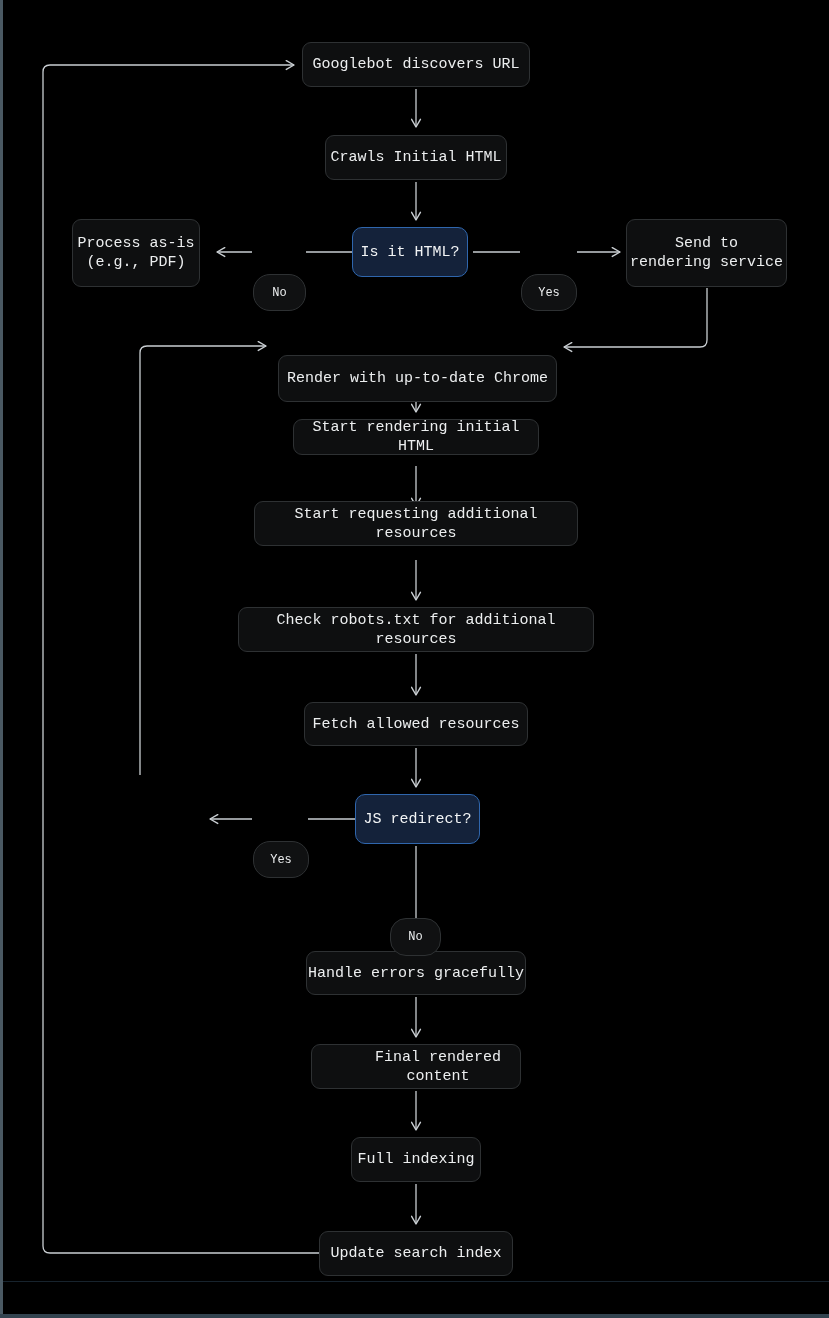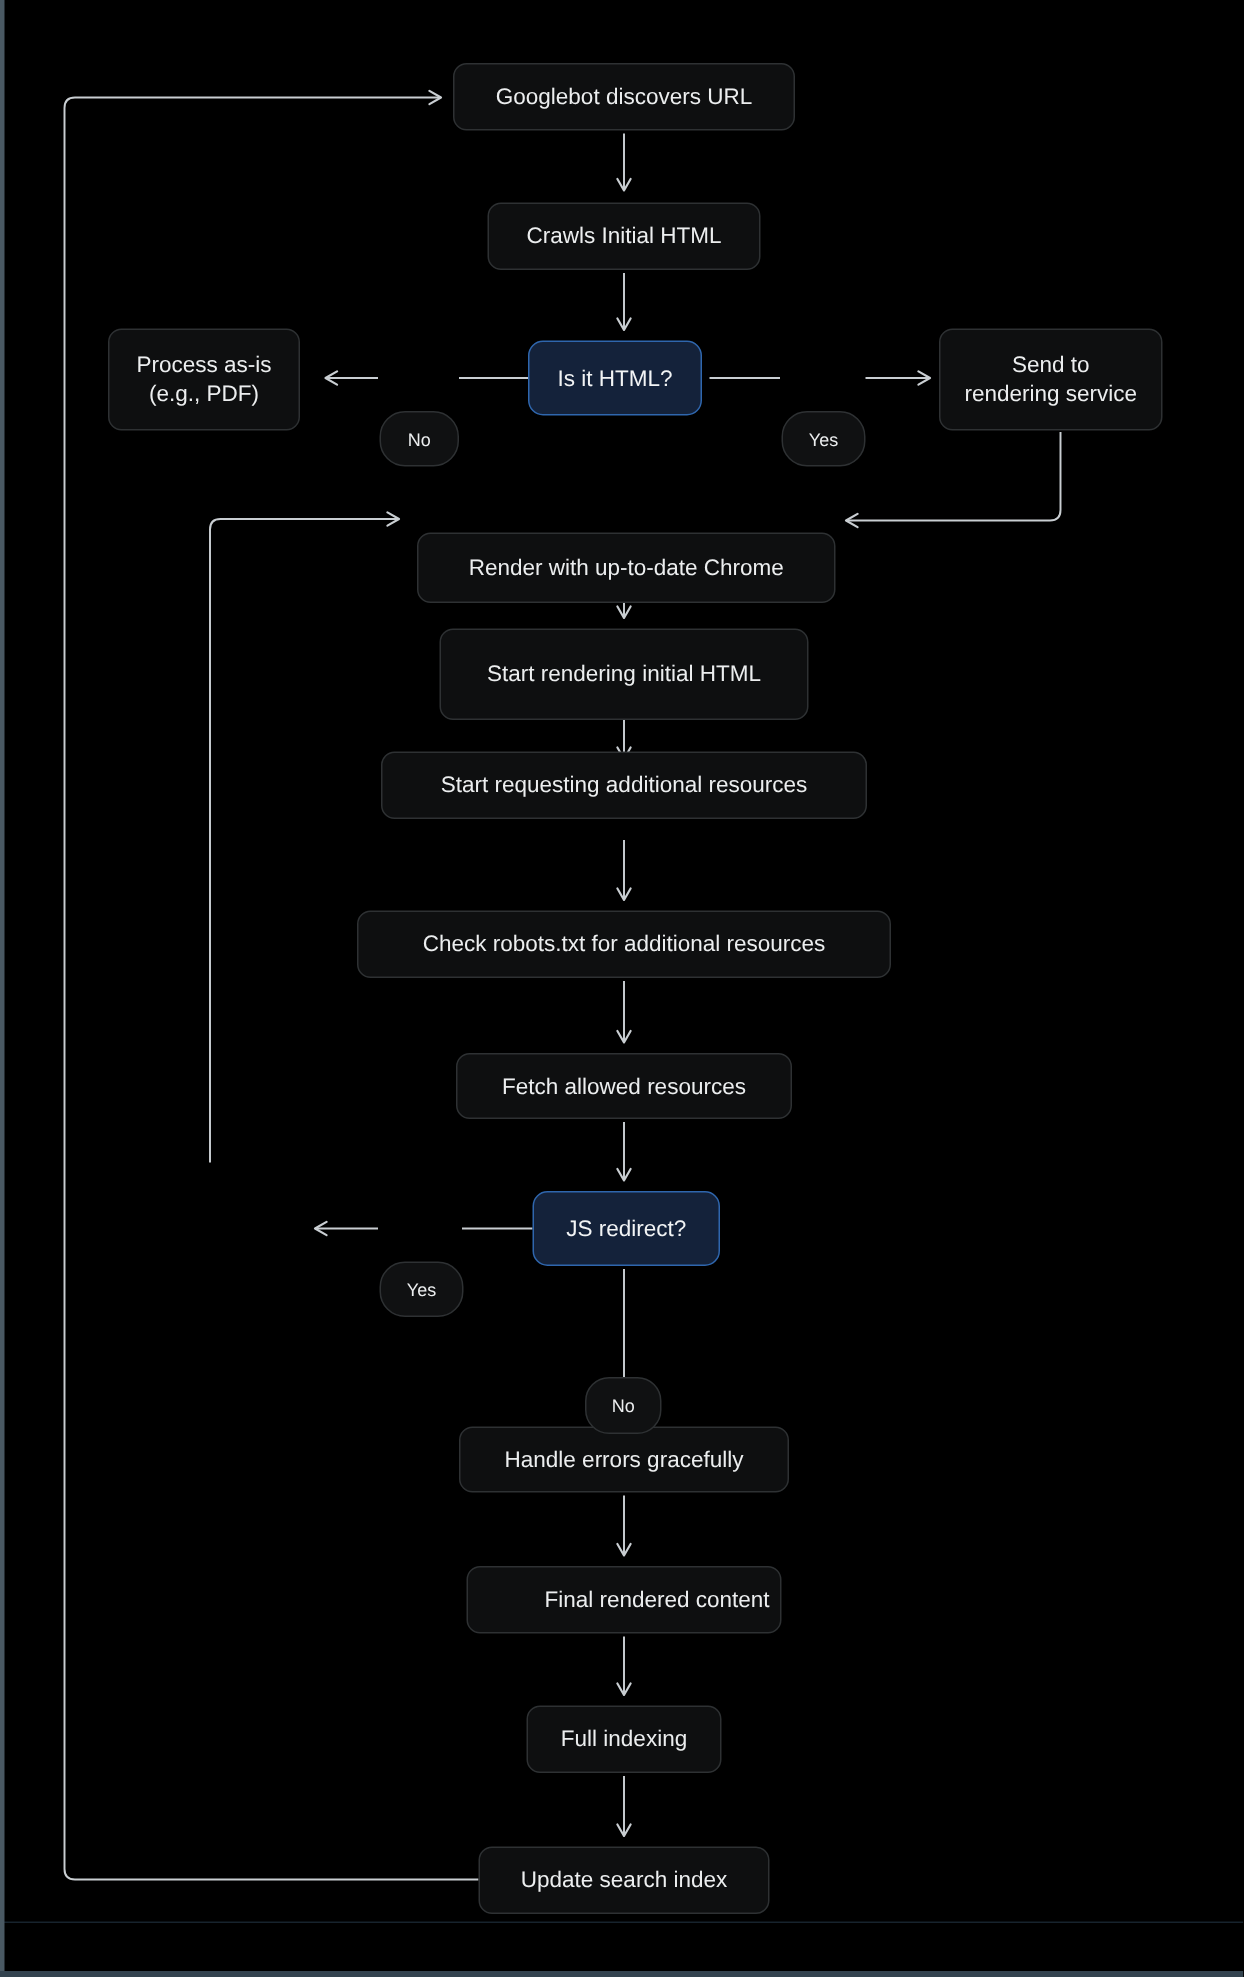--- a/index.html
+++ b/index.html
@@ -1,21 +1,21 @@
 <!DOCTYPE html>
 <html><head>
 <meta charset="utf-8">
 <style>
   html,body{margin:0;padding:0;background:#000;}
   #stage{
     position:relative;
     width:829px;height:1318px;
     background:#000;
     overflow:hidden;
-    font-family:Liberation Sans, sans-serif;
+    font-family:Liberation Mono, monospace;
   }
   
   .edge-left{position:absolute;left:0;top:0;width:3px;height:1318px;background:#4a5963;}
   .edge-bottom{position:absolute;left:0;bottom:0;width:829px;height:4px;background:#33434f;}
   .edge-faint{position:absolute;left:0;top:1281px;width:829px;height:1px;background:#17232d;}
 
   svg.wires{position:absolute;left:0;top:0;pointer-events:none;}
 
   .node{
     position:absolute;
@@ -101,28 +101,28 @@
     <div>Process as-is</div>
     <div>(e.g., PDF)</div>
   </div>
 
   <div class="pill" style="left:253px;top:234px;width:53px;height:37px;">No</div>
 
   <div class="node decision" style="left:352px;top:227px;width:116px;height:50px;">Is it HTML?</div>
 
   <div class="pill" style="left:521px;top:234px;width:56px;height:37px;">Yes</div>
 
-  <div class="node" style="left:626px;top:219px;width:149px;height:68px;">
+  <div class="node" style="left:626px;top:219px;width:161px;height:68px;">
     <div>Send to</div>
     <div>rendering service</div>
   </div>
 
   <div class="node" style="left:278px;top:323px;width:279px;height:47px;margin-top:32px;">Render with up-to-date Chrome</div>
 
-  <div class="node" style="left:293px;top:419px;width:246px;height:61px;">Start rendering initial HTML</div>
+  <div class="node" style="left:293px;top:419px;width:246px;height:36px;">Start rendering initial HTML</div>
 
   <div class="node" style="left:254px;top:501px;width:324px;height:45px;">Start requesting additional resources</div>
 
   <div class="node" style="left:238px;top:607px;width:356px;height:45px;">Check robots.txt for additional resources</div>
 
   <div class="node" style="left:304px;top:702px;width:224px;height:44px;">Fetch allowed resources</div>
 
 
   <div class="pill" style="left:253px;top:801px;width:56px;height:37px;">Yes</div>
 

